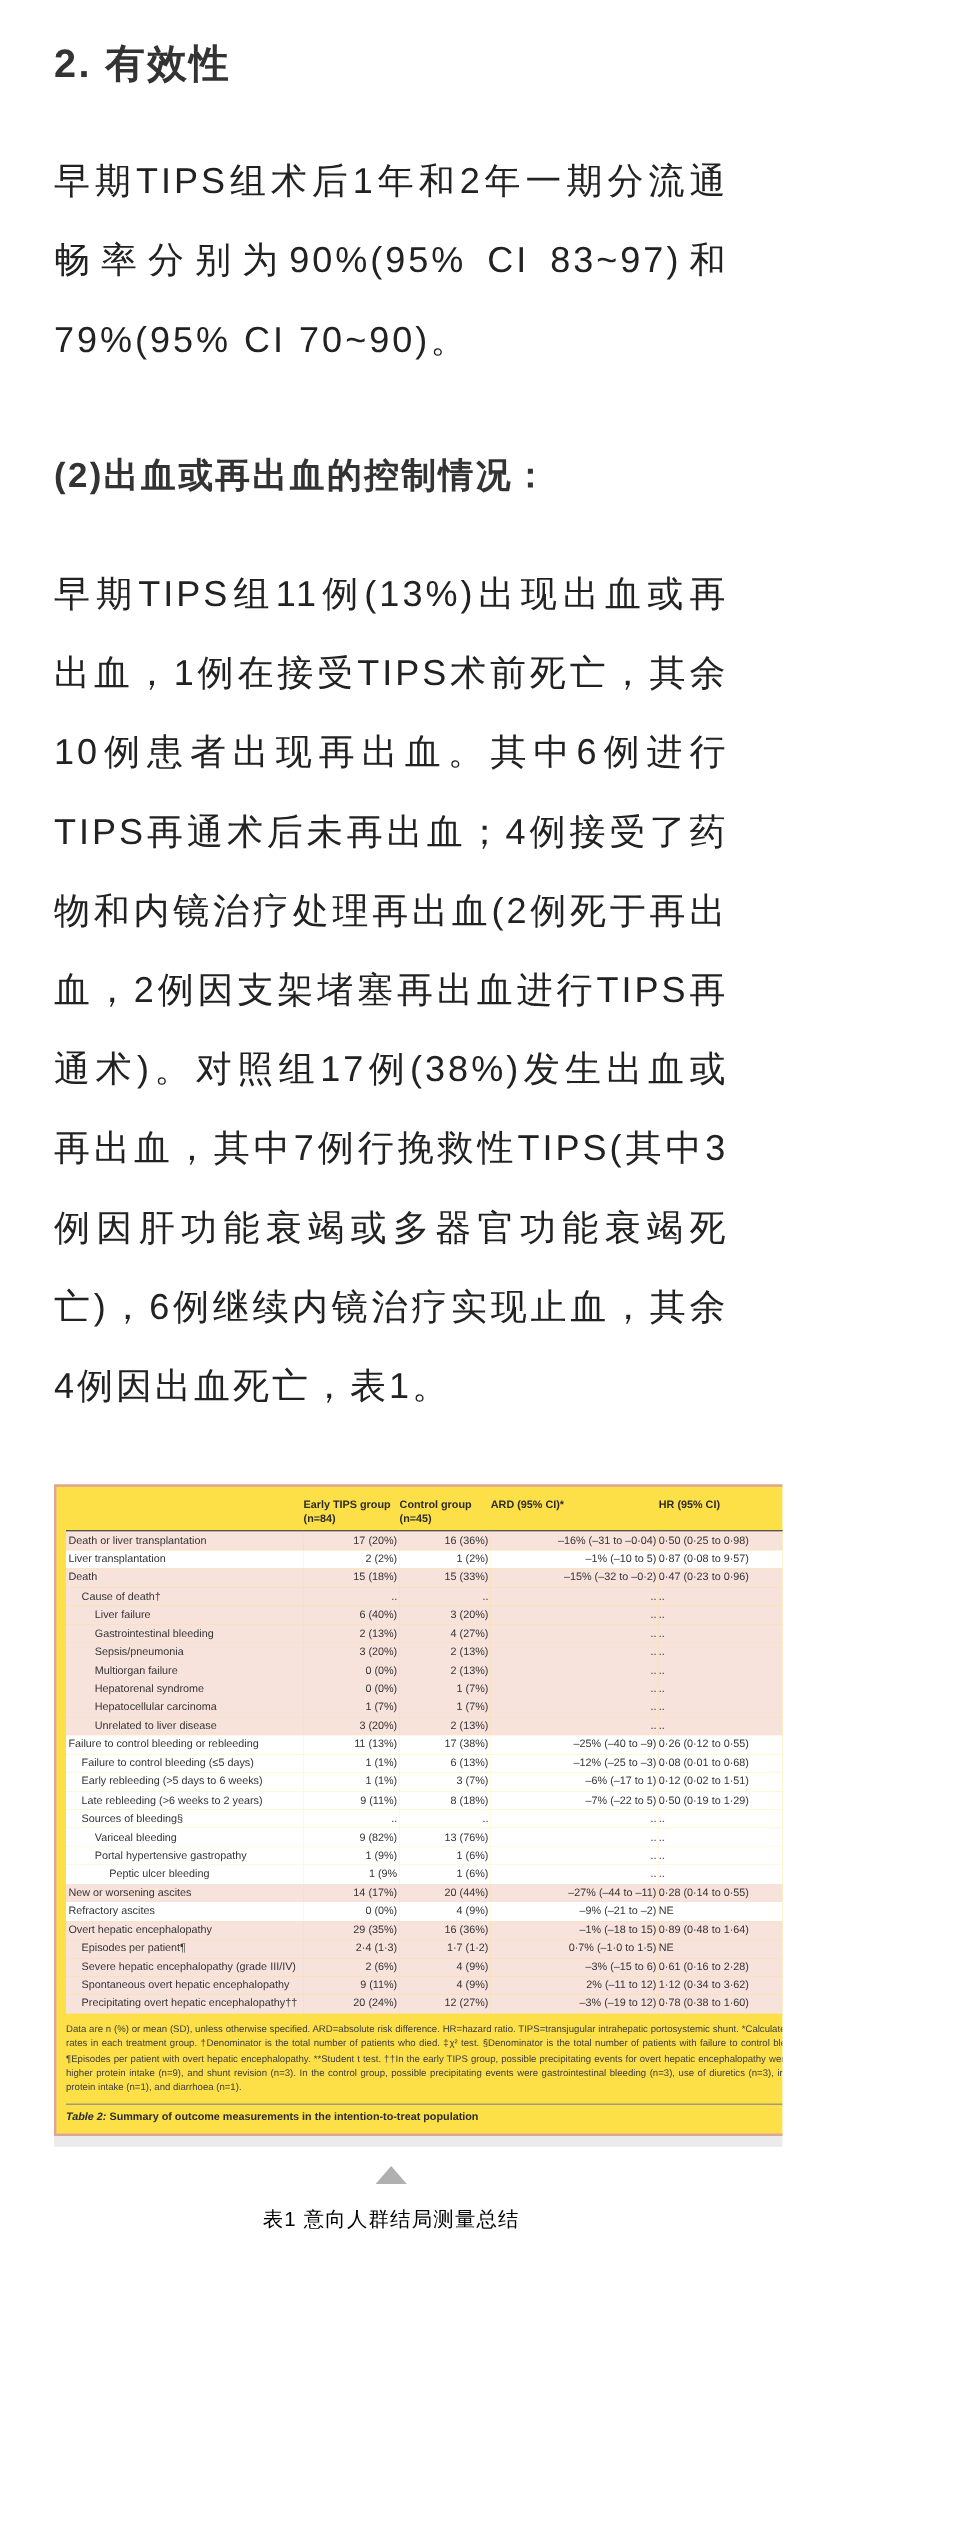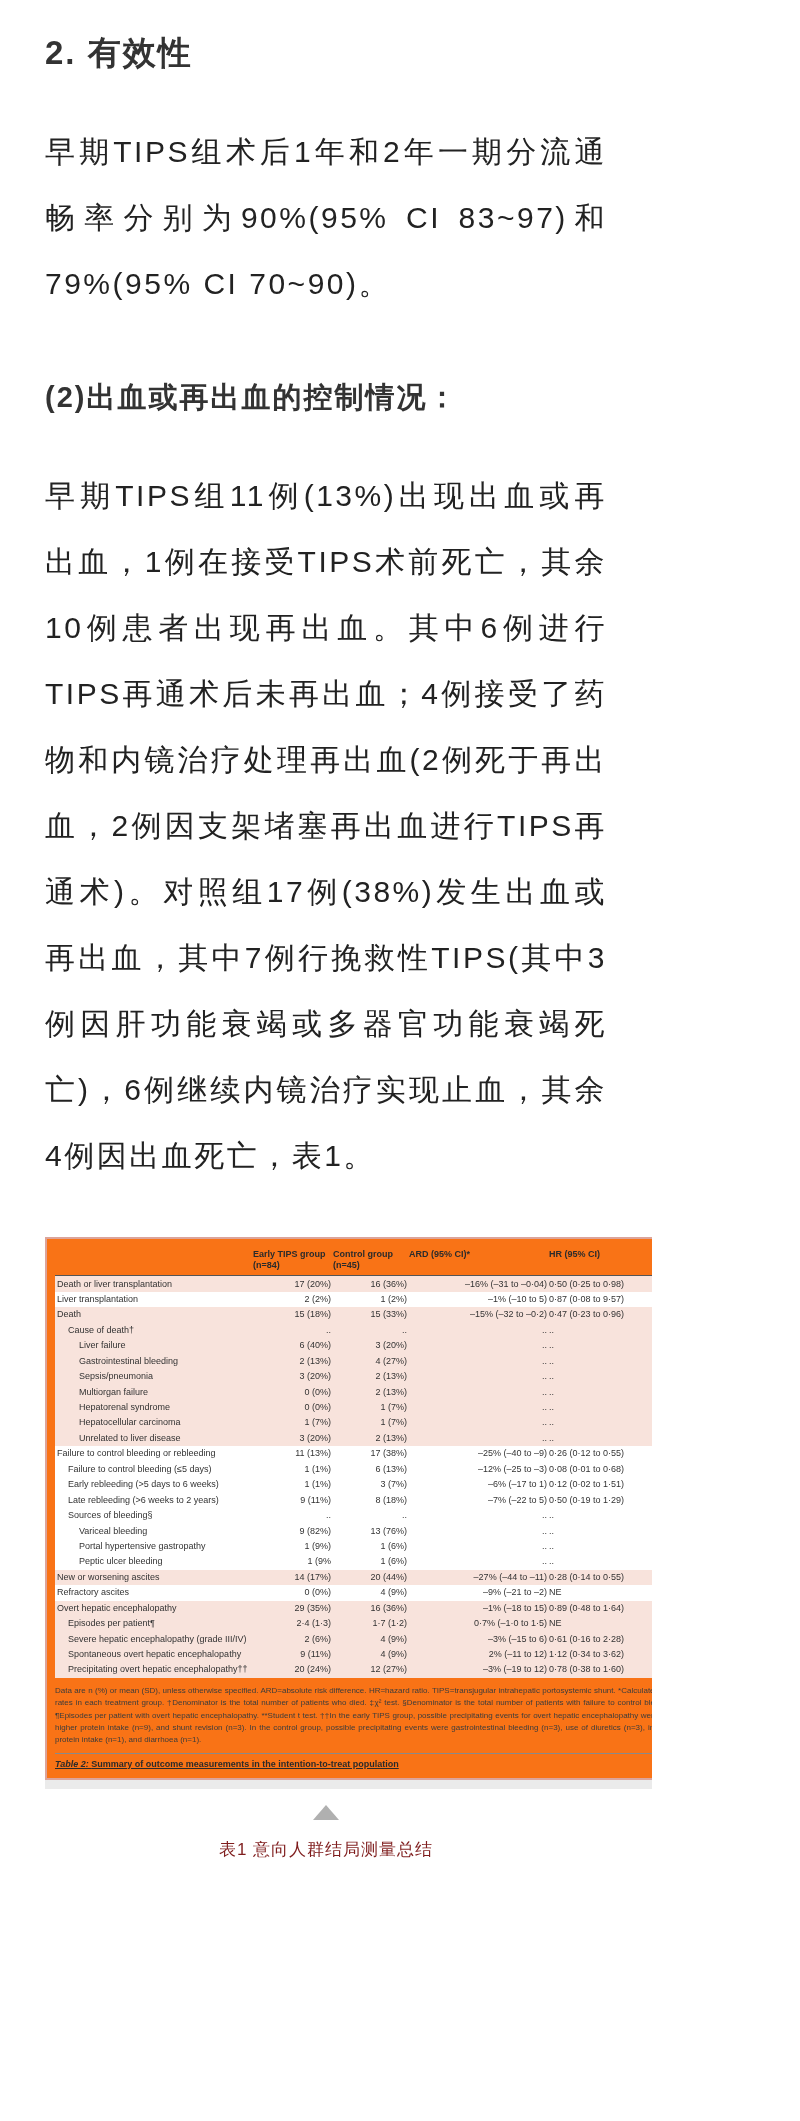--- a/index.html
+++ b/index.html
@@ -6,47 +6,47 @@
   body{width:800px;font-family:"Liberation Sans","DejaVu Sans",sans-serif;color:#1f1f1f;}
   .page{width:652px;min-height:2121px;box-sizing:border-box;padding:26px 45px 40px 45px;overflow:hidden;}
 
   
   .h1{font-size:33px;font-weight:bold;color:#333;letter-spacing:2px;line-height:1.25;margin:6px 0 0 0;}
   .h2{font-size:29px;font-weight:bold;color:#333;letter-spacing:2px;line-height:1.3;margin:62px 0 0 0;}
   .para{font-size:30px;line-height:66px;letter-spacing:2.5px;color:#222;text-align:justify;margin:46px 0 0 0;}
 
   
   .table-figure{margin:48px auto 0 auto;width:692px;}
-  .lancet-card{box-sizing:border-box;width:692px;background:#f97316;border:2px solid #dca49a;padding:6px 8px 7px 8px;margin-top:46px;}
+  .lancet-card{box-sizing:border-box;width:692px;background:#fde047;border:2px solid #dca49a;padding:6px 8px 7px 8px;margin-top:46px;}
   table.outcomes{border-collapse:collapse;width:100%;table-layout:fixed;}
   table.outcomes th{font-size:9px;font-weight:bold;color:#2b2b2b;text-align:left;vertical-align:top;
       white-space:pre-line;padding:4px 2px 4px 0;line-height:1.25;border-bottom:1.5px solid #555;}
   table.outcomes td{font-size:9px;color:#333;padding:2.1px 2px 2.1px 0;line-height:1.25;vertical-align:top;}
   .row-pink{background:#f8e3dc;}
   .row-white{background:#ffffff;}
   col.c-label{width:198px;}
   col.c-early{width:80px;}
   col.c-control{width:76px;}
   col.c-ard{width:140px;}
   col.c-hr{width:116px;}
   col.c-p{width:62px;}
   td.col-early,td.col-control{text-align:right;padding-right:24px;}
   td.col-ard{text-align:right;padding-right:12px;}
   td.col-hr,td.col-p{text-align:left;}
   .footnote{font-size:8px;line-height:1.55;color:#3c3c3c;margin-top:7px;text-align:justify;}
   .caption-rule{border-top:1.2px solid #8a8a8a;margin-top:6px;}
-  .table2-caption{font-size:9px;font-weight:bold;color:#2b2b2b;margin-top:5px;padding-bottom:2px;text-decoration:underline;}
+  .table2-caption{font-size:9px;font-weight:bold;color:#2b2b2b;margin-top:5px;padding-bottom:2px;}
   .table2-caption .lead{font-style:italic;}
   .img-bottom-strip{width:704px;height:9px;background:#ebebeb;margin:0 auto;}
 
   
   .collapse-wrap{display:flex;justify-content:center;margin-top:16px;}
   .tri-up{width:0;height:0;border-left:13px solid transparent;border-right:13px solid transparent;
       border-bottom:15px solid #b0b0b0;cursor:pointer;}
-  .figure-caption{margin-top:18px;text-align:center;font-size:17px;color:#7f1d1d;letter-spacing:1px;}
+  .figure-caption{margin-top:18px;text-align:center;font-size:17px;color:#000000;letter-spacing:1px;}
 </style>
 </head>
 <body>
 
 <div class="page">
 
   <div class="h1">2. 有效性</div>
 
 
   <p class="para">早期TIPS组术后1年和2年一期分流通畅率分别为90%(95% CI 83~97)和79%(95% CI 70~90)。</p>
@@ -217,21 +217,21 @@
             </tr>
             <tr class="row-white">
               <td class="col-label" style="padding-left: 24px;">Portal hypertensive gastropathy</td>
               <td class="col-early">1 (9%)</td>
               <td class="col-control">1 (6%)</td>
               <td class="col-ard">..</td>
               <td class="col-hr">..</td>
               <td class="col-p">..</td>
             </tr>
             <tr class="row-white">
-              <td class="col-label" style="padding-left: 24px;">Peptic ulcer bleeding</td>
+              <td class="col-label" style="padding-left: 36px;">Peptic ulcer bleeding</td>
               <td class="col-early">1 (9%</td>
               <td class="col-control">1 (6%)</td>
               <td class="col-ard">..</td>
               <td class="col-hr">..</td>
               <td class="col-p">..</td>
             </tr>
             <tr class="row-pink">
               <td class="col-label" style="padding-left: 2px;">New or worsening ascites</td>
               <td class="col-early">14 (17%)</td>
               <td class="col-control">20 (44%)</td>

